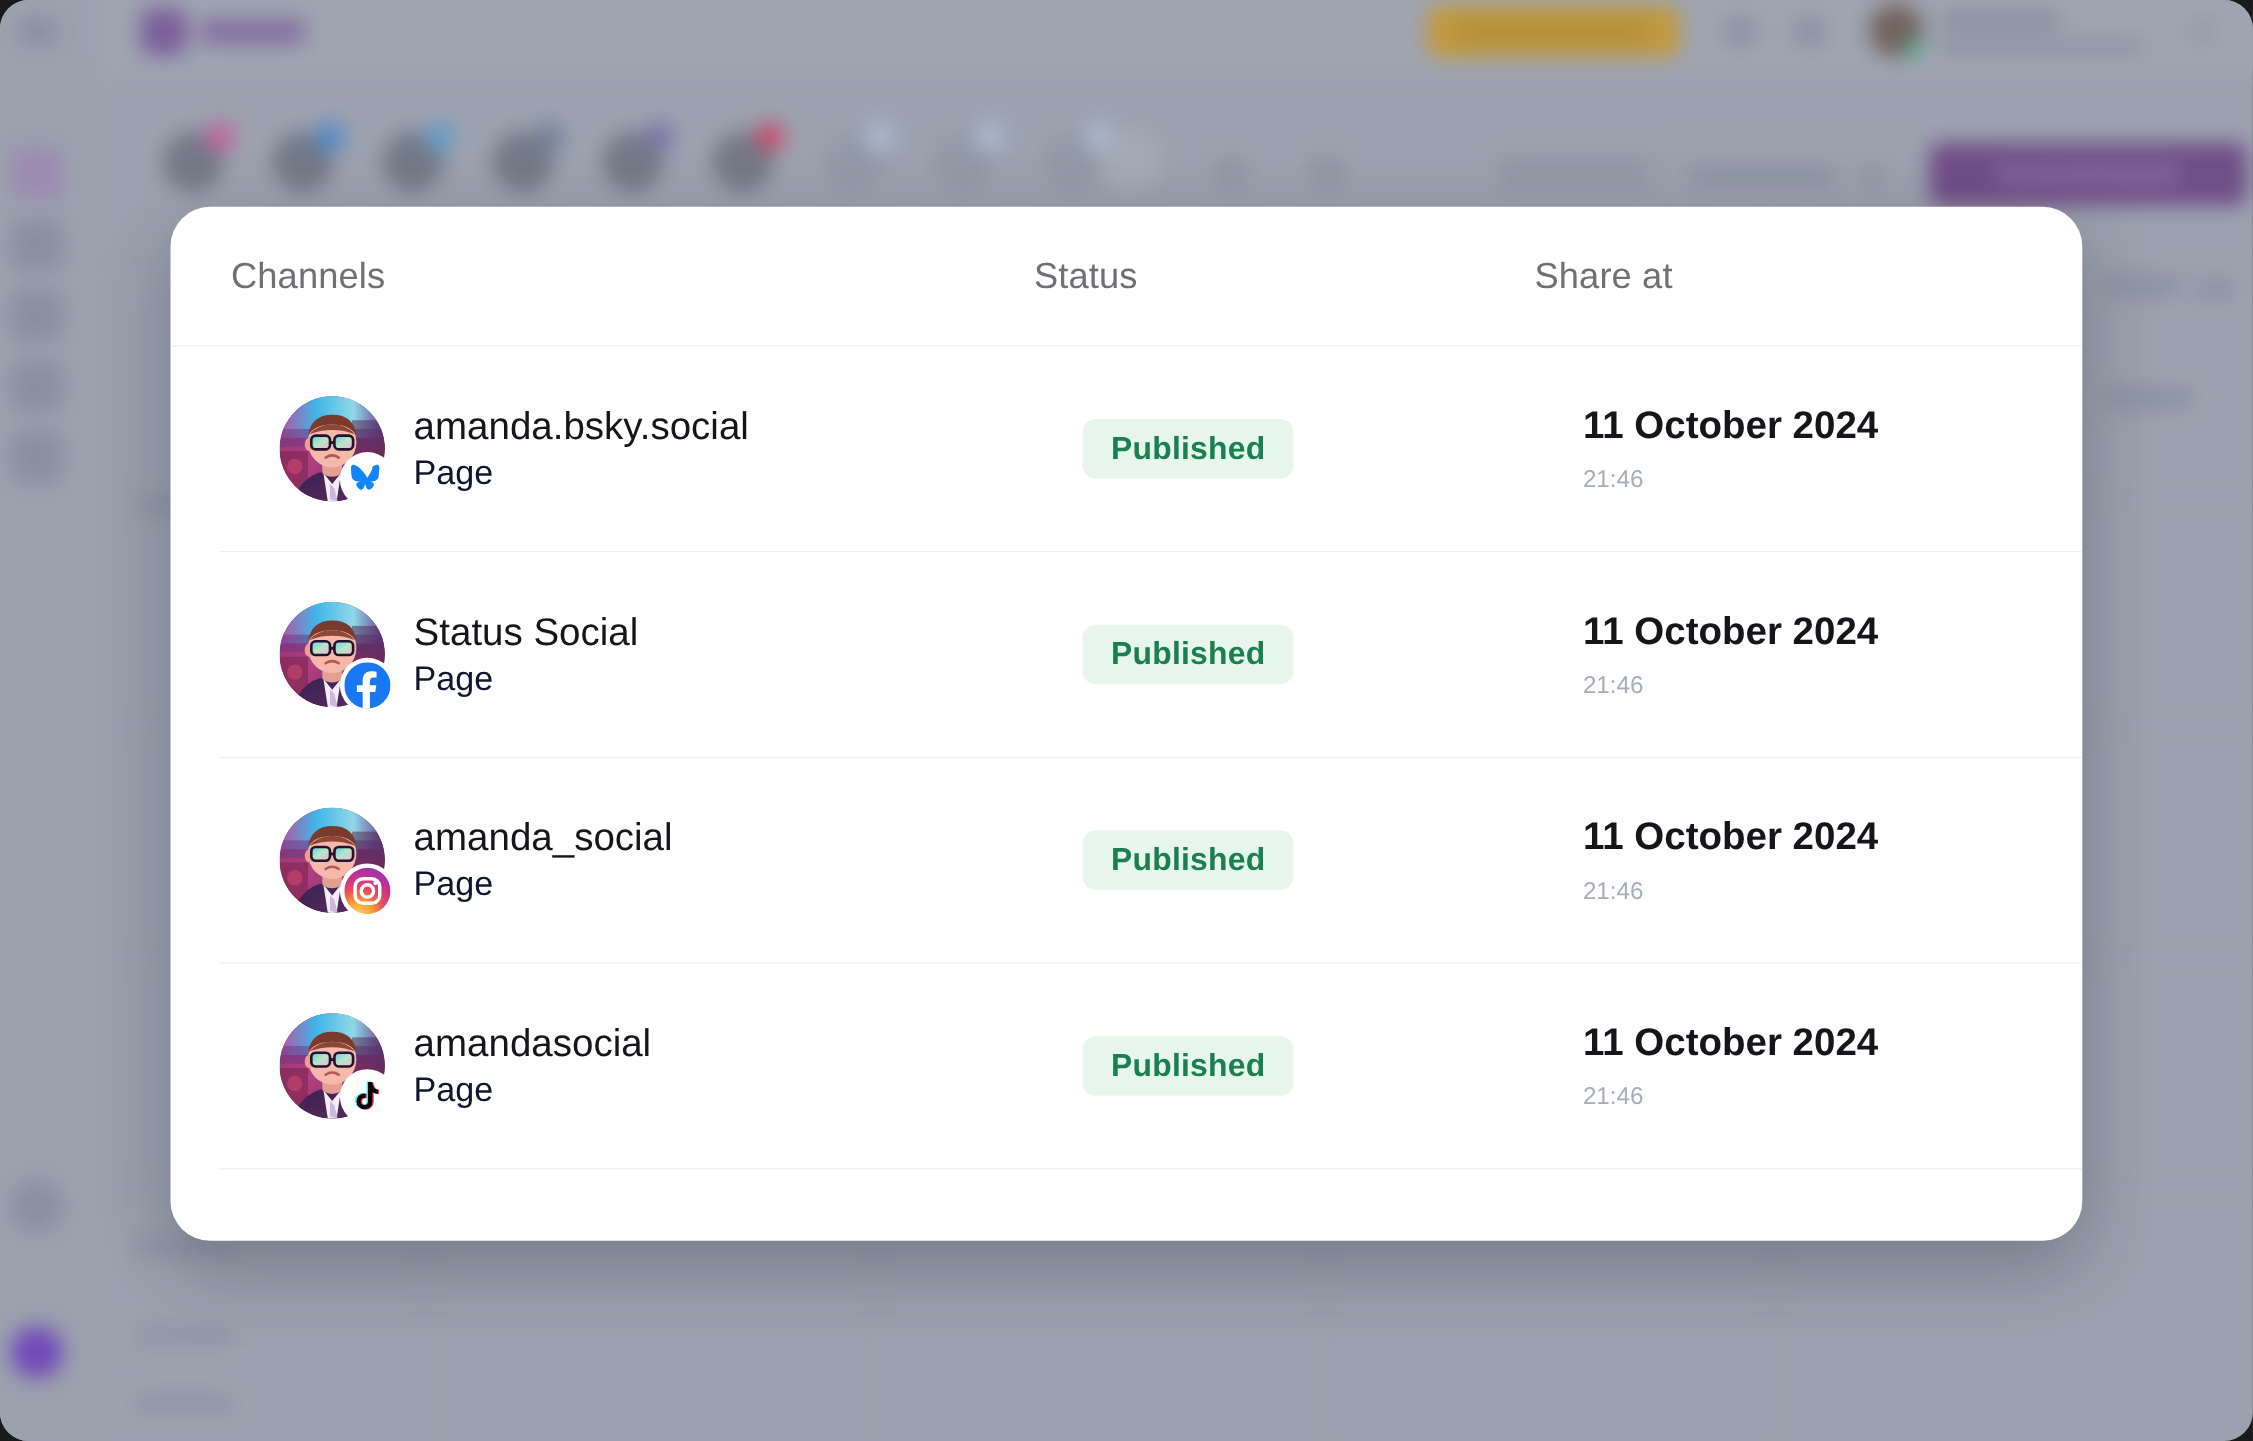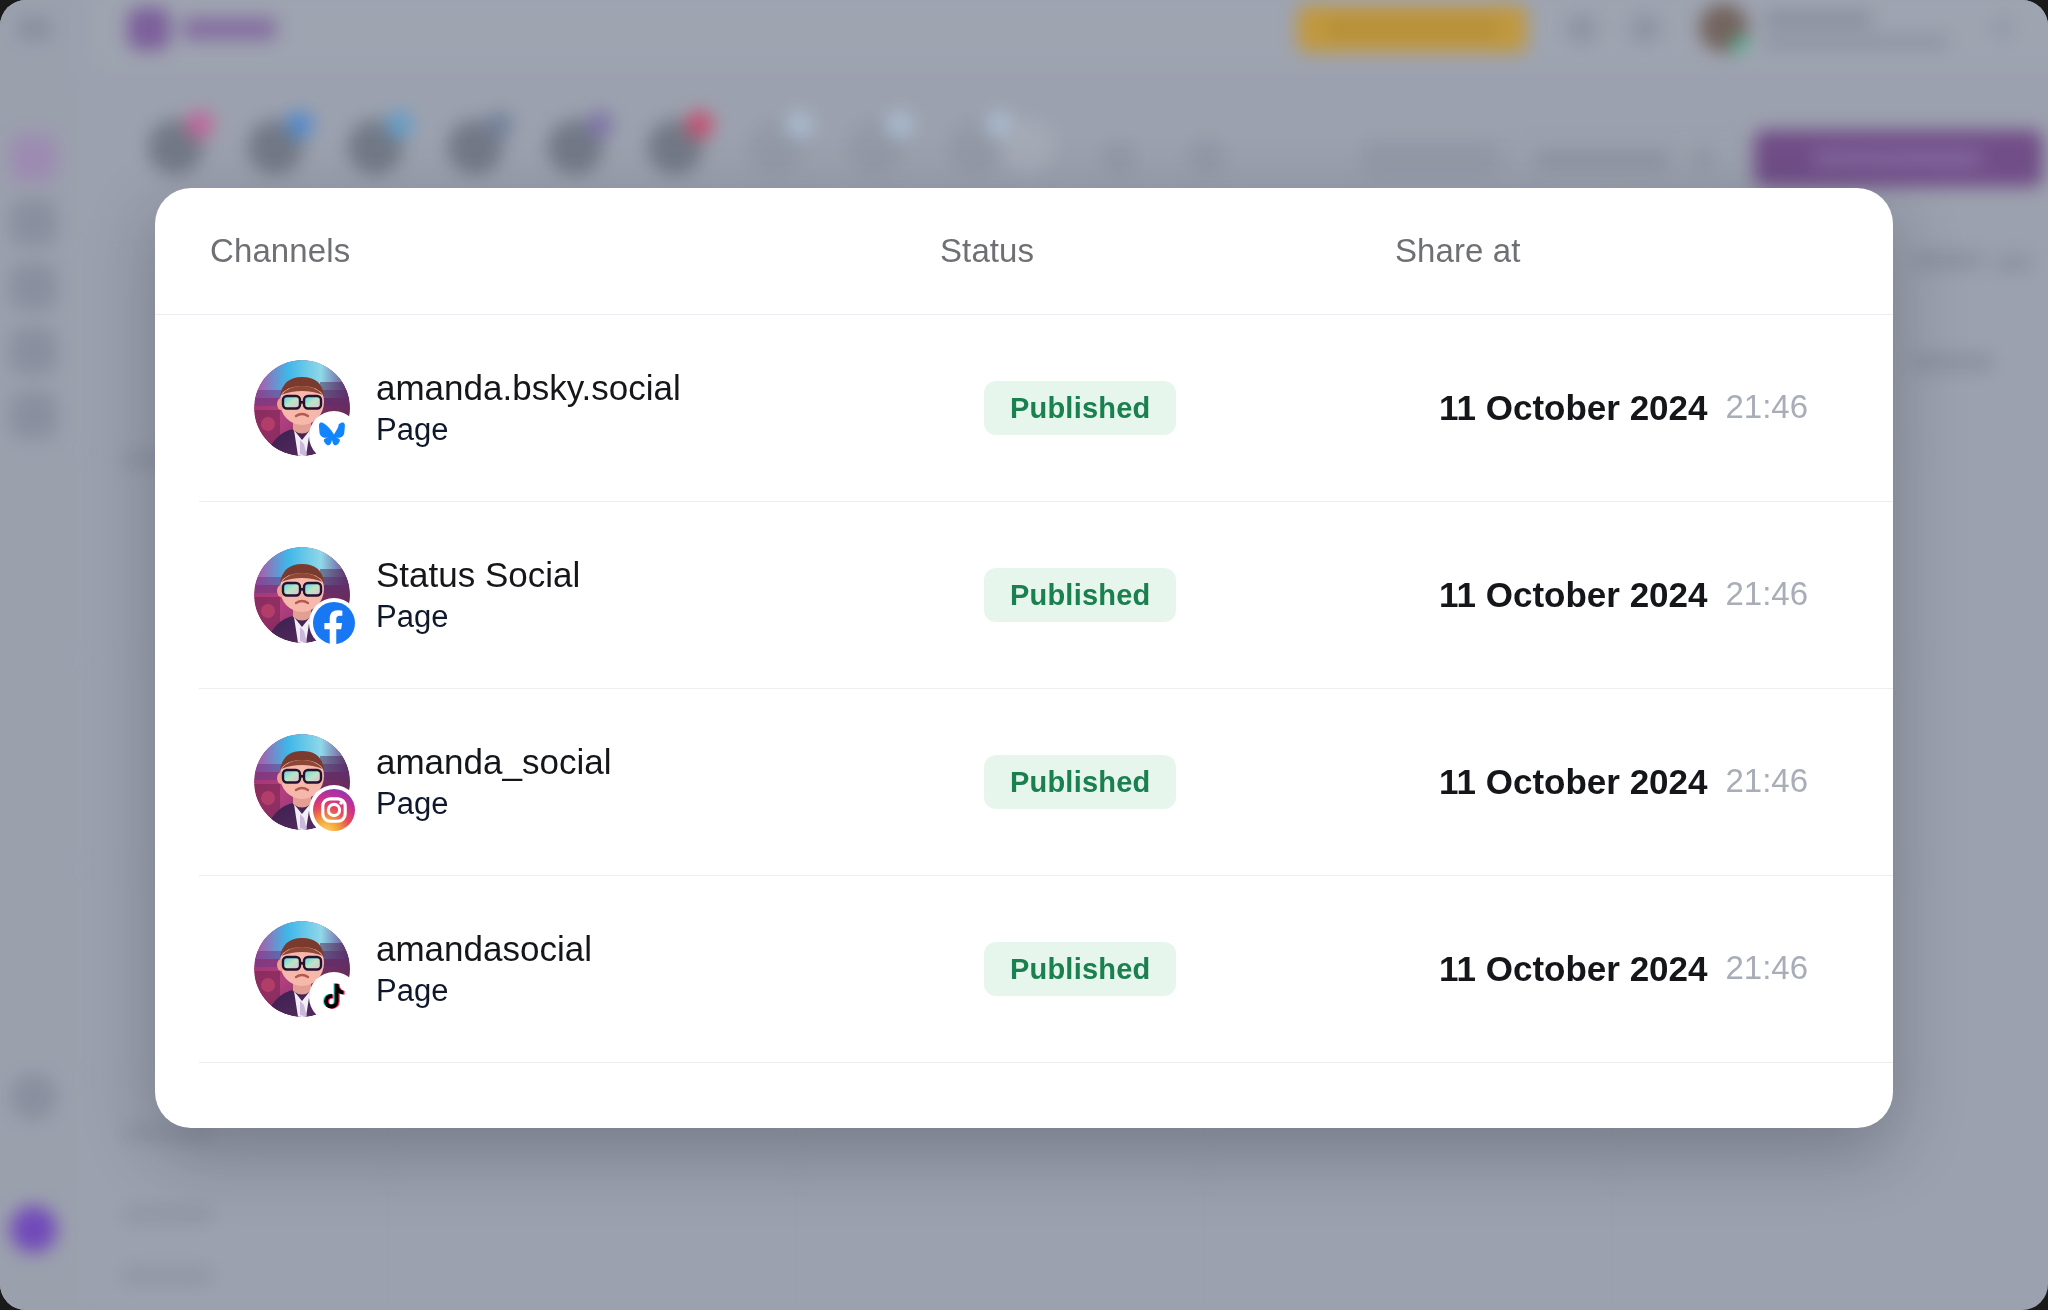--- a/index.html
+++ b/index.html
@@ -231,26 +231,26 @@
   .cell-status{ width:455px; display:flex; }
   .pill{
     display:inline-flex; align-items:center; justify-content:center;
     height:54px; padding:0 26px;
     border-radius:12px;
     font-size:29px; font-weight:700;
     letter-spacing:.2px;
   }
 
   
-  .cell-share{ flex:1; display:flex; flex-direction:row; gap:18px; }
+  .cell-share{ flex:1; display:flex; flex-direction:column; gap:18px; }
   .sh-date{
     font-size:35px; color:#15161a; font-weight:700; line-height:1.05;
   }
   .sh-time{
-    font-size:33px; color:#a8adb8; font-weight:400; line-height:1.05;
+    font-size:22px; color:#a8adb8; font-weight:400; line-height:1.05;
   }
 
   .modal-footer{
     flex:0 0 auto;
     height:78px;
   }
 </style>
 </head>
 <body>
 

